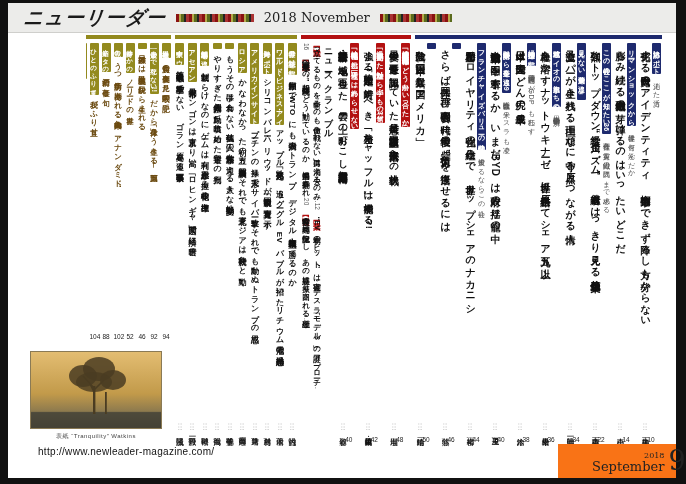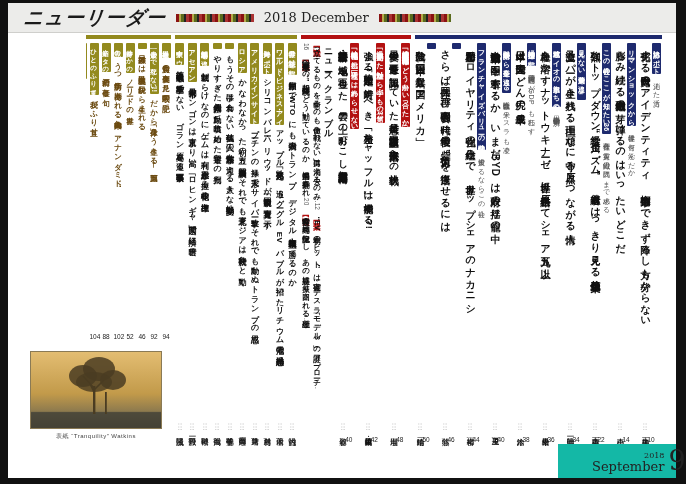--- a/index.html
+++ b/index.html
@@ -93,21 +93,21 @@
   .caption{
     position:absolute;left:22px;top:429px;width:132px;text-align:center;
     font-size:6px;color:#444;letter-spacing:.5px;
   }
   .url{
     position:absolute;left:30px;top:443px;
     font-size:10px;color:#111;letter-spacing:.3px;
   }
   .issue-card{
     position:absolute;right:0;bottom:0;width:118px;height:34px;
-    background:#14b8a6;display:flex;align-items:center;gap:6px;
+    background:#f97316;display:flex;align-items:center;gap:6px;
     box-sizing:border-box;padding-left:8px;
   }
   .issue-stripes{
     width:22px;height:20px;
     background:linear-gradient(90deg,
       #a51212 0 25%, #d8a50f 25% 50%, #a51212 50% 75%, #1e2a6e 75% 100%);
   }
   .issue-text{display:flex;align-items:flex-end;gap:4px;
     font-family:"DejaVu Serif","Liberation Serif",serif;color:#222;}
   .iss-col{display:flex;flex-direction:column;align-items:flex-end;}
@@ -116,21 +116,21 @@
   .iss-num{font-size:27px;line-height:26px;font-weight:normal;}
 </style>
 </head>
 <body>
 
 <div class="page">
 
   <div class="mag-header">
     <div class="logo">ニューリーダー</div>
     <div class="stripe"></div>
-    <div class="issue-date">2018 December</div>
+    <div class="issue-date">2018 November</div>
     <div class="stripe s2"></div>
   </div>
 
   <div id="toc">
       <div class="grp grp-navy">
         <div class="col col-navy"><span class="badge">追跡レポート</span><span class="kicker">消えた活力</span><br><span class="title">劣化する自民党のアイデンティティ　権力闘争もできず降ろし方も分からない</span><div class="auth"><span class="dots">⁝⁝⁝</span><span>加藤正夫</span></div><div class="pg">10</div></div>
         <div class="col col-navy"><span class="badge">リーマンショックから一〇年</span><span class="kicker">世界は何を学んだか</span><br><span class="title">膨らみ続ける金融危機の芽　弾けるのはいったいどこだ</span><div class="auth"><span class="dots">⁝⁝⁝</span><span>小中直</span></div><div class="pg">14</div></div>
         <div class="col col-navy"><span class="badge">この会社のここが知りたい36</span><span class="kicker">合理性と質実を組織の隅々にまで求める</span><br><span class="title">強烈なトップダウン経営“金川イズム”　後継者もはっきり見える信越化学工業</span><div class="auth"><span class="dots">⁝⁝⁝</span><span>斉藤正志</span></div><div class="pg">22</div></div>
         <div class="col col-navy"><span class="badge">見えない消費を追う⑩</span><br><span class="title">激安スーパーが生き残れる理由　頑なに守る原点とつながる人情</span><div class="auth"><span class="dots">⁝⁝⁝</span><span>徳田一朗</span></div><div class="pg">34</div></div>
         <div class="col col-navy"><span class="badge">連載バイオの旗手たち⑲</span><span class="kicker">日本生物科学研究所</span><br><span class="title">血栓を溶かすナットウキナーゼ　世界に原料供給してシェア九五％以上</span><div class="auth"><span class="dots">⁝⁝⁝</span><span>乗松幸男</span></div><div class="pg">36</div></div>
@@ -189,20 +189,21 @@
         <path d="M63 36 L52 24 M63 38 L75 26 M63 40 L58 30" stroke="#4a3c22" stroke-width="1.6"></path>
         <ellipse cx="52" cy="24" rx="14" ry="11" opacity="0.85"></ellipse>
         <ellipse cx="68" cy="17" rx="16" ry="12" opacity="0.85"></ellipse>
         <ellipse cx="82" cy="28" rx="13" ry="10" opacity="0.85"></ellipse>
         <ellipse cx="63" cy="30" rx="18" ry="10" opacity="0.8"></ellipse>
       </g>
     </svg>
   </div>
   <div class="caption">表紙 “Tranquility” Watkins</div>
 
+  <div class="url">http://www.newleader-magazine.com/</div>
 
   <div class="issue-card">
     <div class="issue-stripes"></div>
     <div class="issue-text">
       <div class="iss-col">
         <span class="iss-year">2018</span>
         <span class="iss-month">September</span>
       </div>
       <span class="iss-num">9</span>
     </div>

